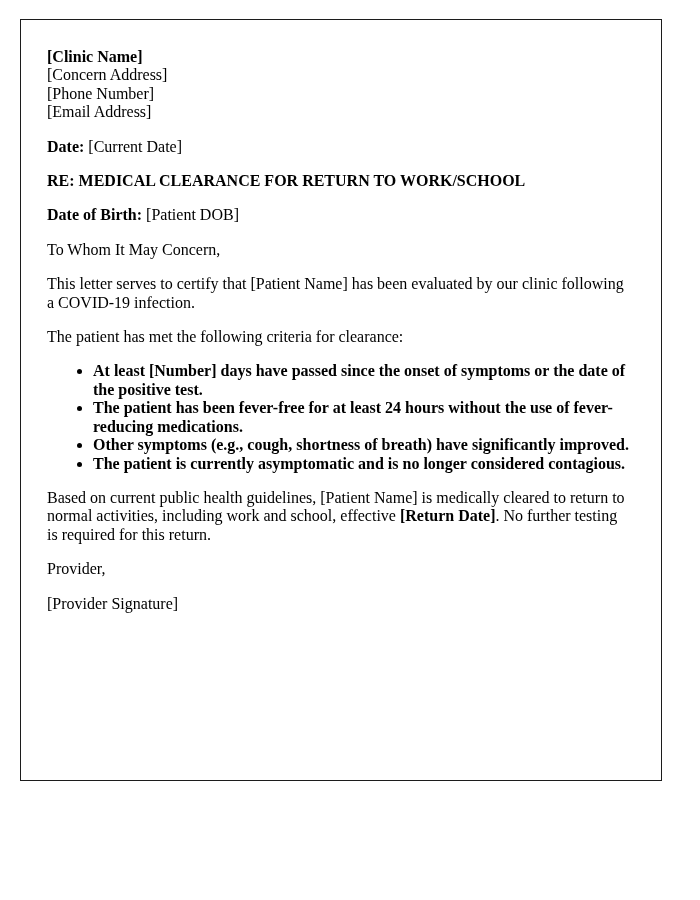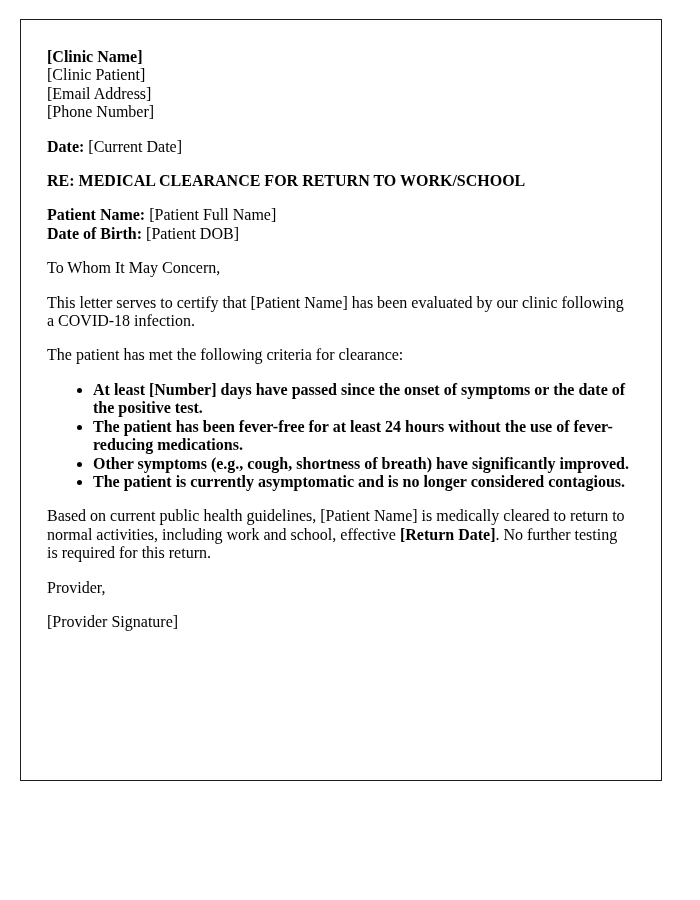--- a/index.html
+++ b/index.html
@@ -48,37 +48,36 @@
   }
 </style>
 </head>
 <body>
 
 <div class="page">
   <div class="letter-frame">
 
     <div class="para">
       <div class="line bold">[Clinic Name]</div>
-      <div class="line">[Clinic Patient]</div>
+      <div class="line">[Concern Address]</div>
+      <div class="line">[Phone Number]</div>
       <div class="line">[Email Address]</div>
-      <div class="line">[Phone Number]</div>
     </div>
 
     <p class="para"><span class="bold">Date:</span><span> [Current Date]</span></p>
 
     <p class="para bold">RE: MEDICAL CLEARANCE FOR RETURN TO WORK/SCHOOL</p>
 
     <div class="para">
-      <div class="line"><span class="bold">Patient Name:</span><span> [Patient Full Name]</span></div>
       <div class="line"><span class="bold">Date of Birth:</span><span> [Patient DOB]</span></div>
     </div>
 
     <p class="para">To Whom It May Concern,</p>
 
-    <p class="para">This letter serves to certify that [Patient Name] has been evaluated by our clinic following a COVID-18 infection.</p>
+    <p class="para">This letter serves to certify that [Patient Name] has been evaluated by our clinic following a COVID-19 infection.</p>
 
     <p class="para">The patient has met the following criteria for clearance:</p>
 
     <ul class="criteria">
       <li>At least [Number] days have passed since the onset of symptoms or the date of the positive test.</li>
       <li>The patient has been fever-free for at least 24 hours without the use of fever-reducing medications.</li>
       <li>Other symptoms (e.g., cough, shortness of breath) have significantly improved.</li>
       <li>The patient is currently asymptomatic and is no longer considered contagious.</li>
     </ul>
 

